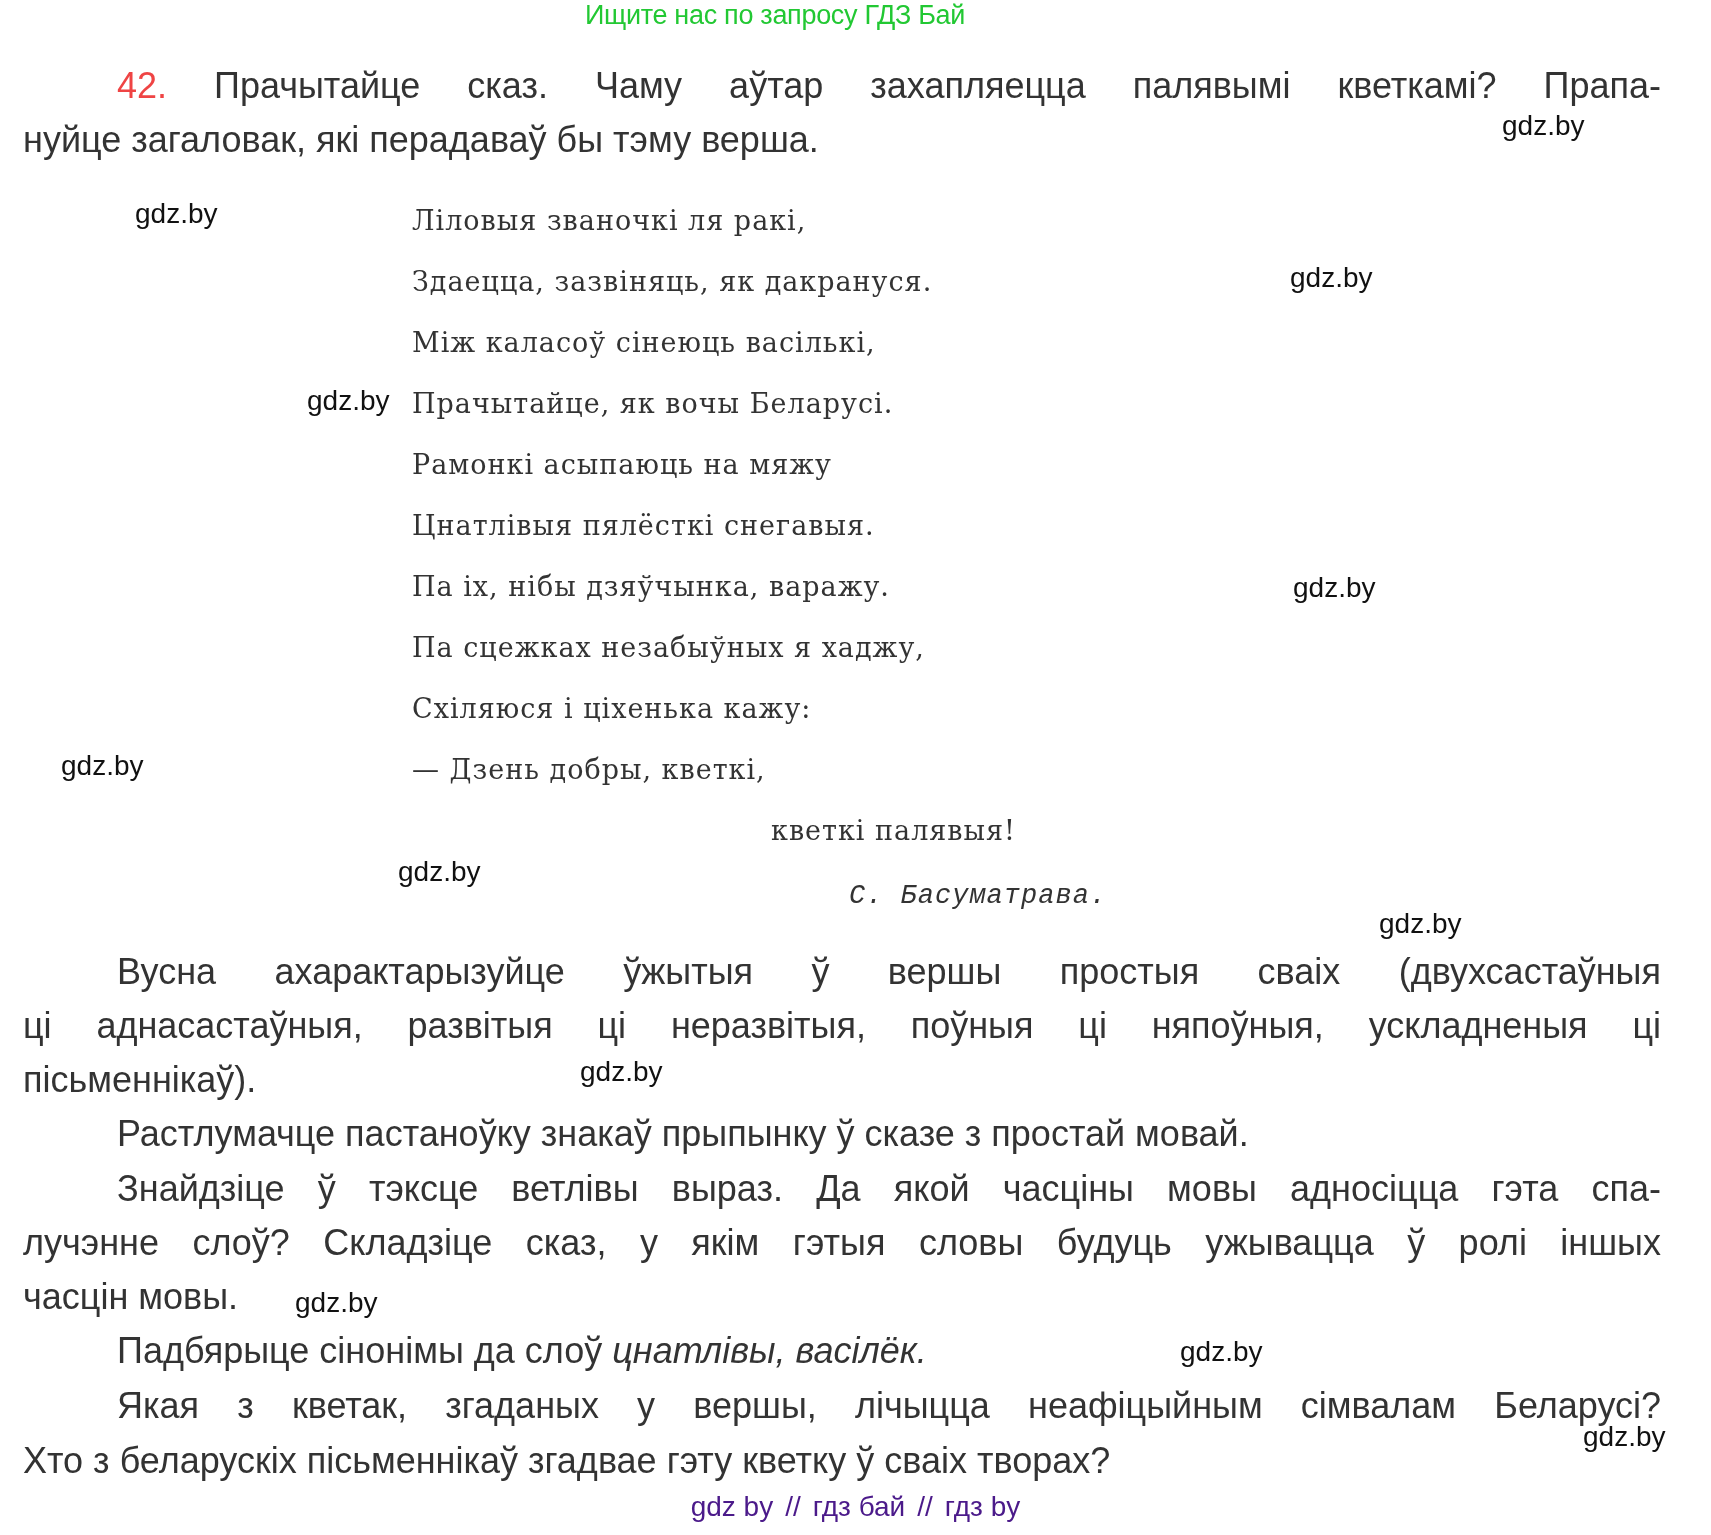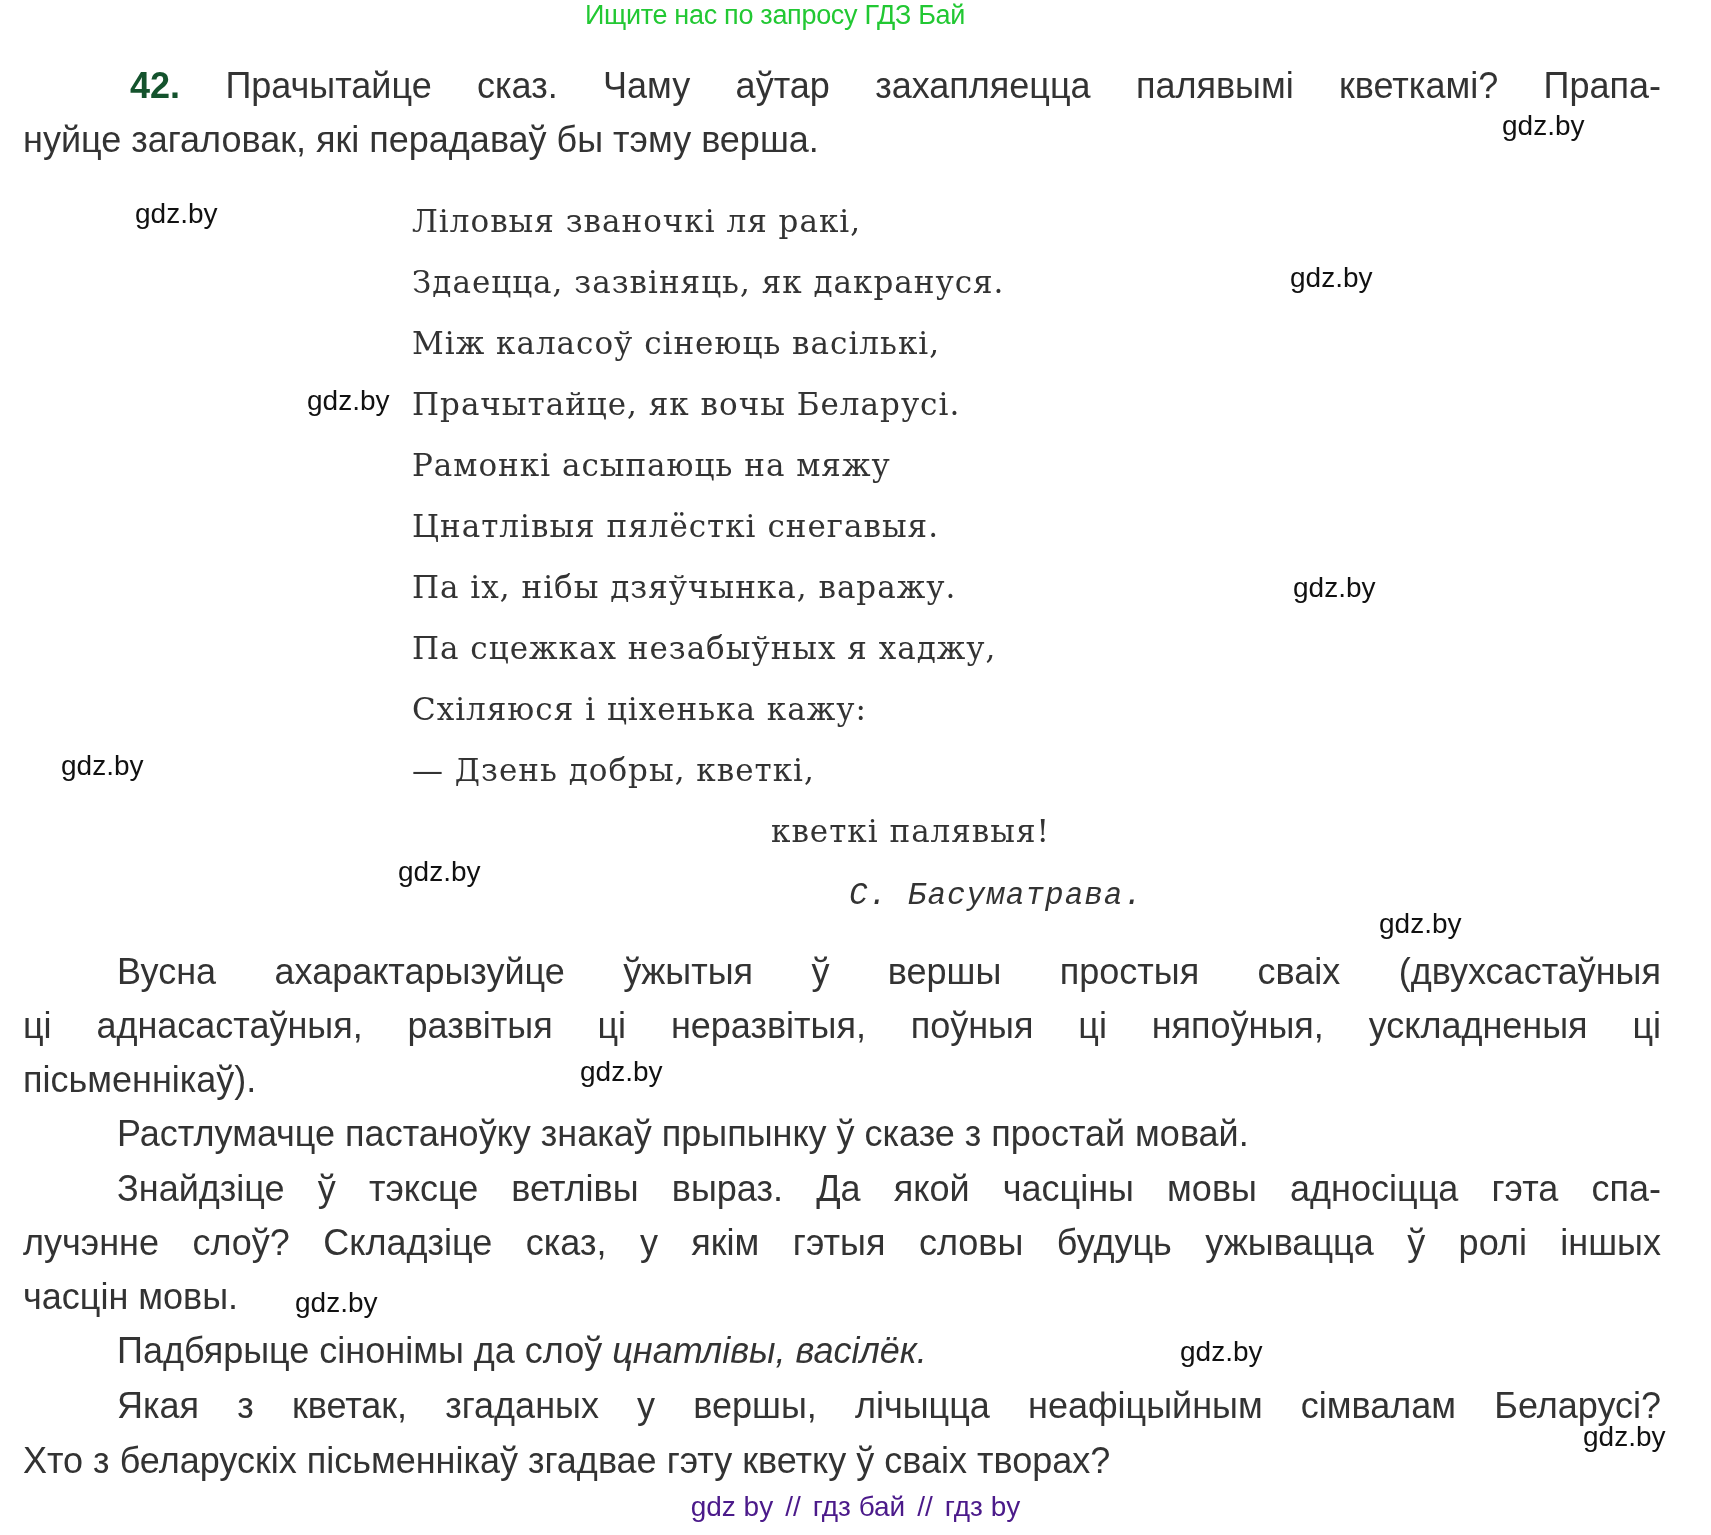--- a/index.html
+++ b/index.html
@@ -10,23 +10,23 @@
     font-family: "Liberation Sans", sans-serif; font-size: 27px; line-height: 30px;
     color: #22c833; letter-spacing: -0.3px;
   }
   .line {
     position: absolute; left: 23px; width: 1638px;
     font-family: "Liberation Sans", sans-serif; font-size: 36px; color: #333333;
     line-height: 40px; height: 40px; white-space: nowrap;
   }
   .line.justify { text-align: justify; text-align-last: justify; white-space: normal; }
   .line.indent { padding-left: 94px; box-sizing: border-box; }
-  .task-number { color: #14532d; font-weight: bold; margin-left: 13px; }
+  .task-number { color: #ef4444; font-weight: normal; }
   .poem {
-    position: absolute; font-family: "DejaVu Serif", serif; font-size: 31px;
+    position: absolute; font-family: "DejaVu Serif", serif; font-size: 27px;
     color: #333333; line-height: 46px; white-space: nowrap; letter-spacing: 1px;
   }
   .author { font-style: italic; }
   .em { font-style: italic; }
   .wm {
     position: absolute; font-family: "Liberation Sans", sans-serif;
     font-size: 28px; line-height: 30px; color: #111111; white-space: nowrap;
   }
   .footer {
     left: 0; width: 1711px; text-align: center; top: 1490px;

